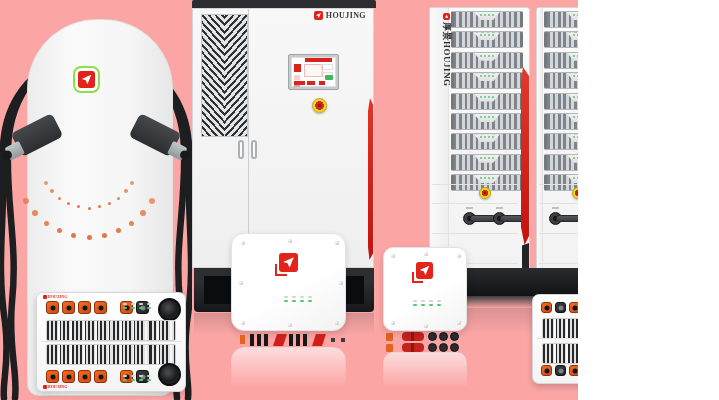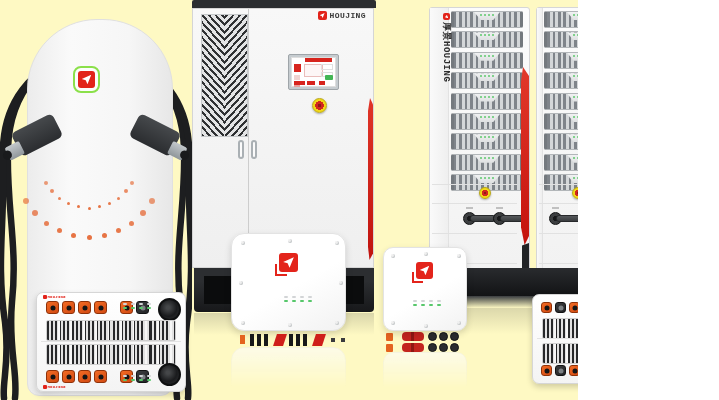--- a/index.html
+++ b/index.html
@@ -1,17 +1,17 @@
 <!DOCTYPE html>
 <html><head>
 <meta charset="utf-8">
 <style>
   html,body{margin:0;padding:0;background:#fff;}
-  .canvas{position:relative;width:578px;height:400px;background:#fef9c3;overflow:hidden;
-          font-family:Liberation Mono, monospace;}
+  .canvas{position:relative;width:578px;height:400px;background:#fca5a5;overflow:hidden;
+          font-family:Liberation Serif, serif;}
   .canvas *{box-sizing:border-box;}
   i,span{display:block;}
 
   
   .logo-sq{position:relative;background:#e2231a;border-radius:2px;}
   .logo-sq.sm{width:9px;height:9px;}
   .logo-sq.xs{width:7px;height:7px;display:inline-block;}
   .arrow{position:absolute;inset:22%;background:#fff;clip-path:polygon(0 45%,100% 0,60% 100%,42% 58%);}
   .hj-logo{position:absolute;background:#e3241b;border-radius:3px;}
   .hj-logo::after{content:"";position:absolute;left:-4px;bottom:-4px;width:55%;height:55%;

